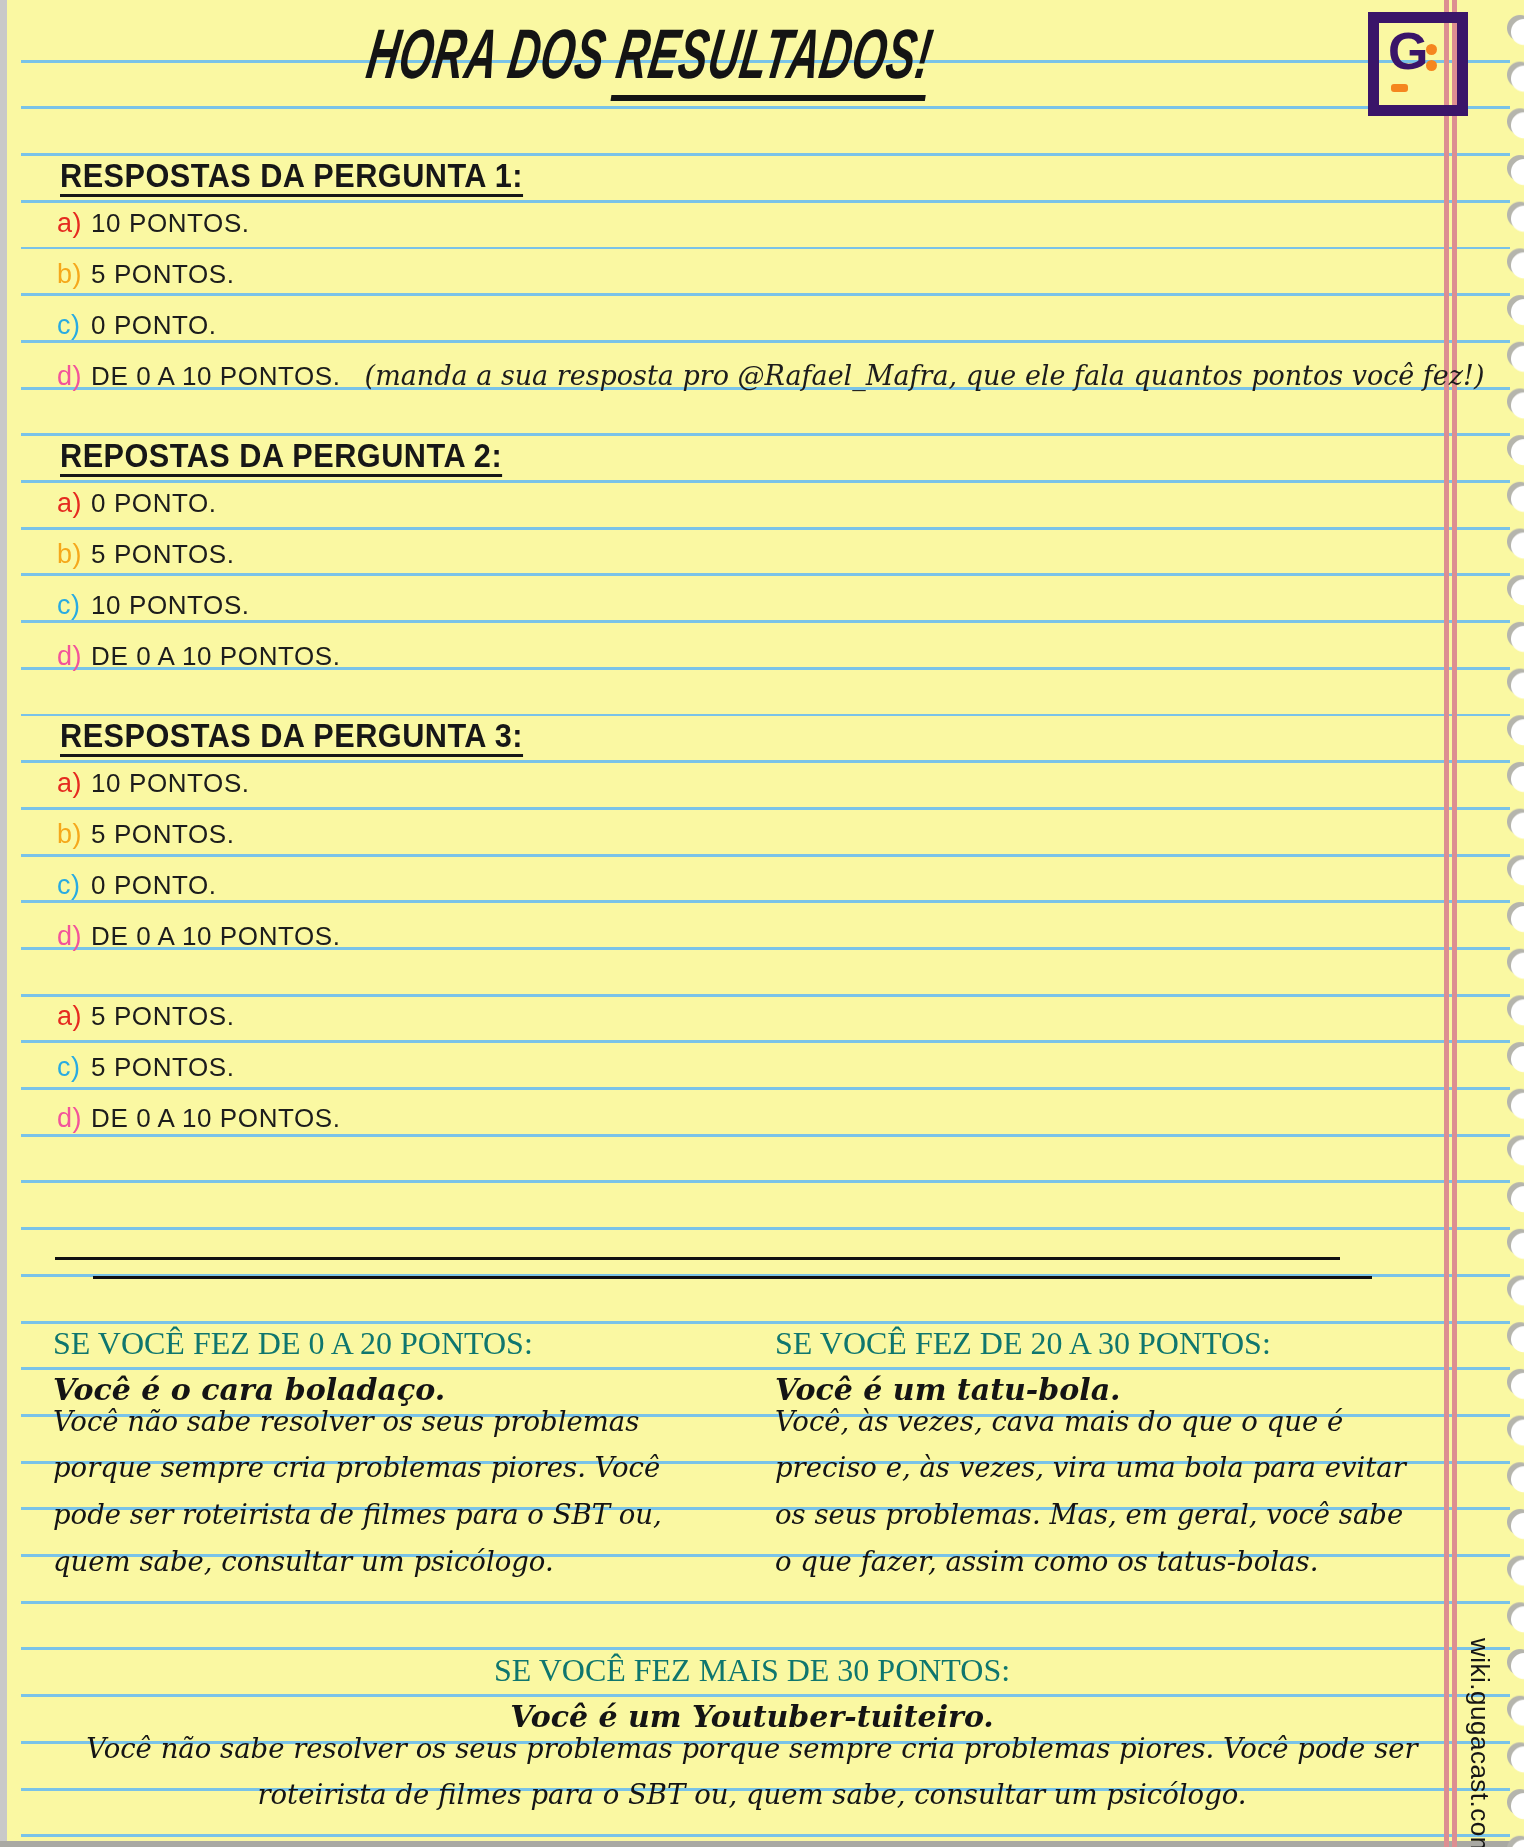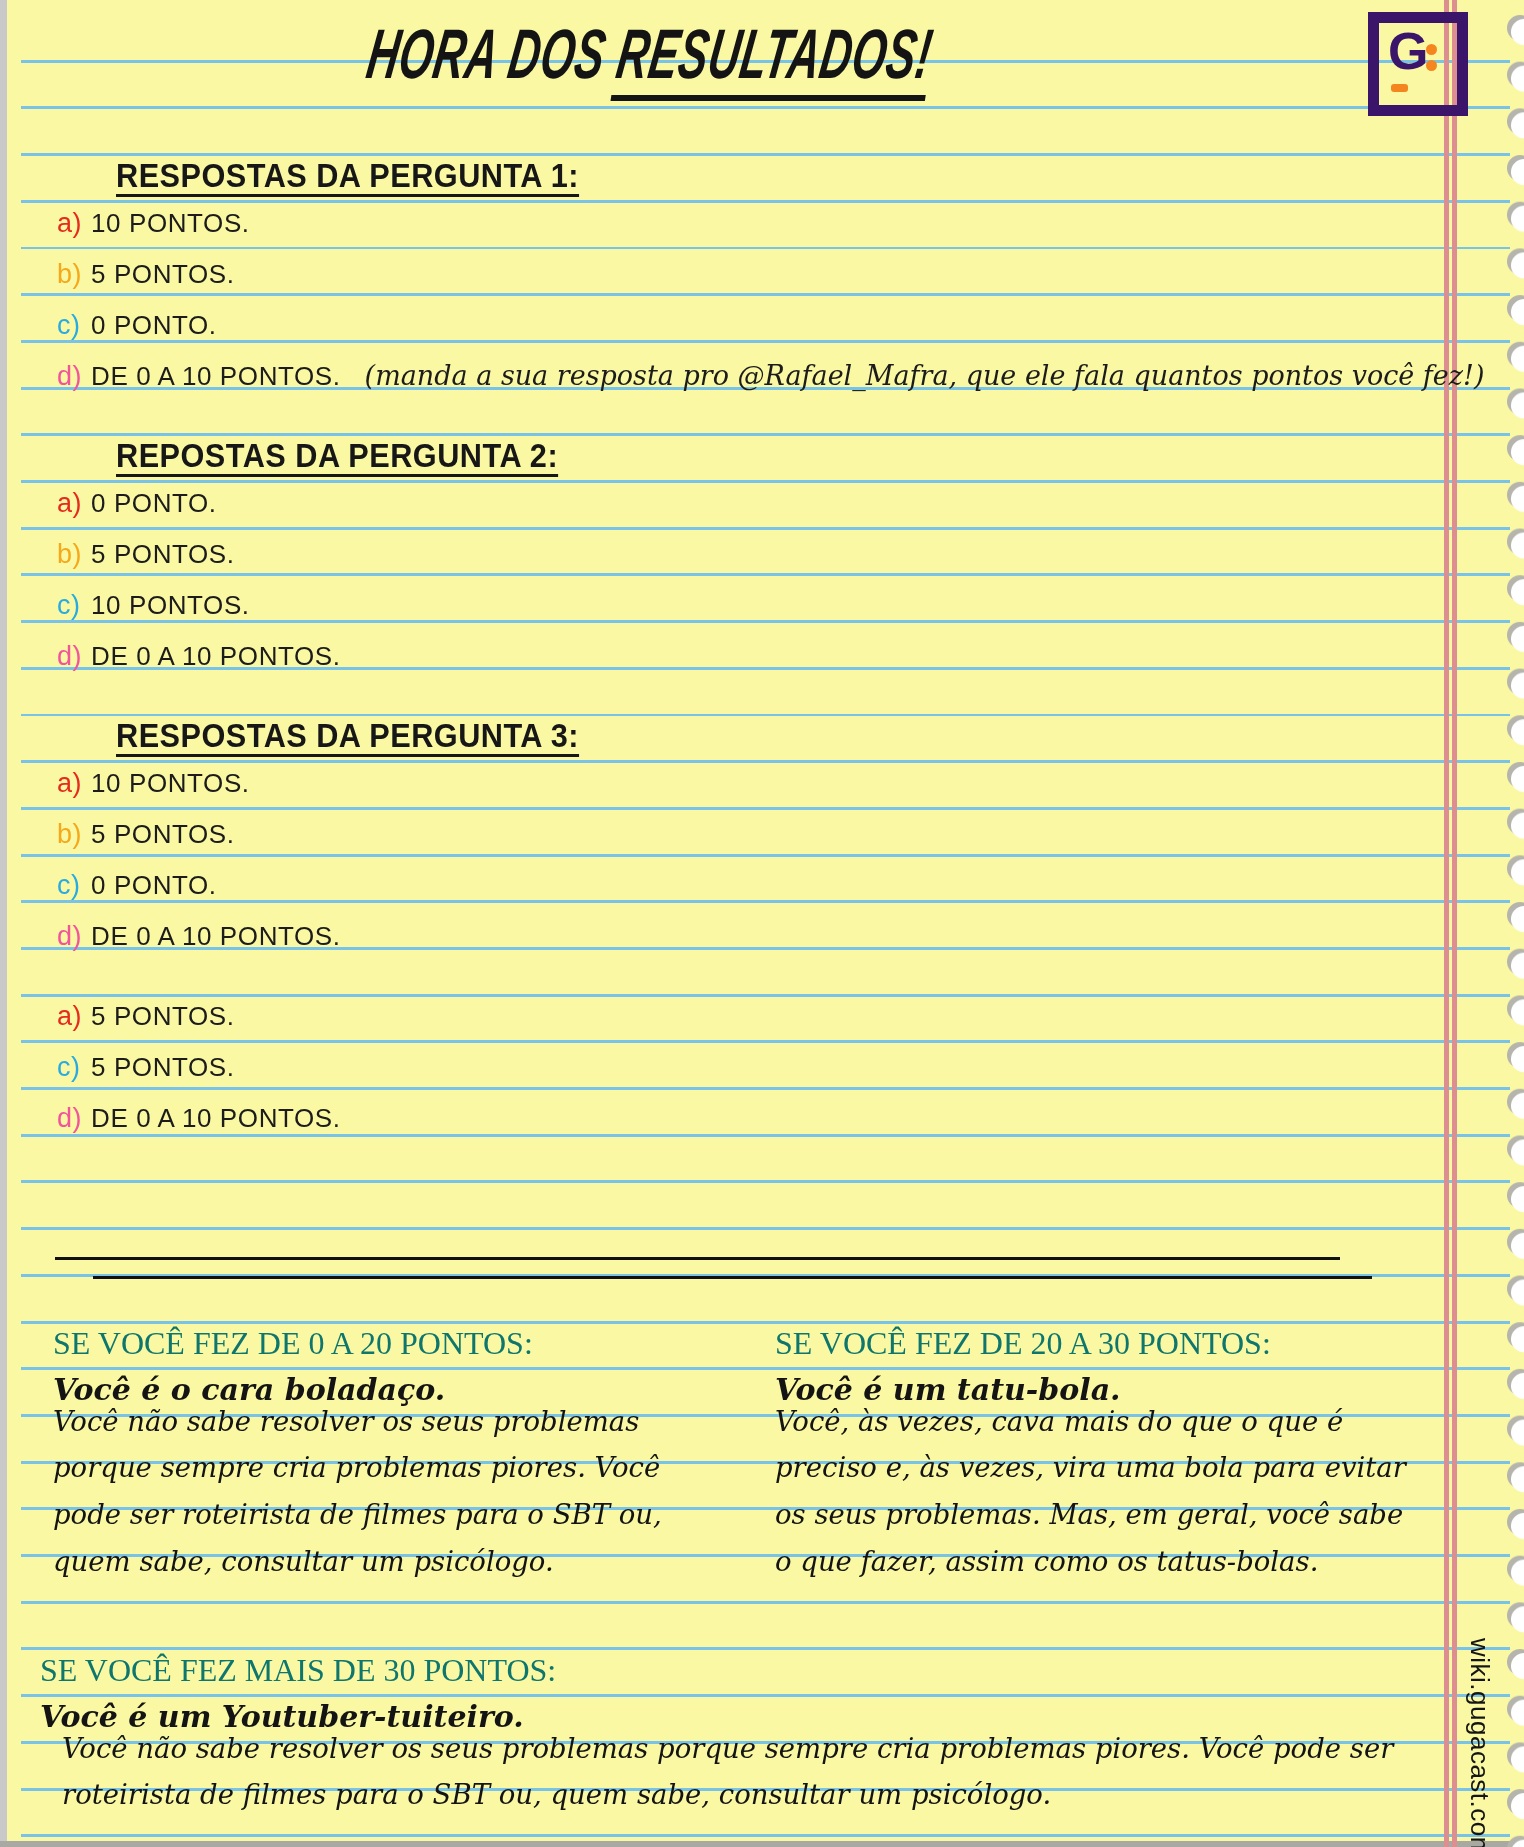--- a/index.html
+++ b/index.html
@@ -46,37 +46,37 @@
   
   .logo{position:absolute;left:1368px;top:12px;width:100px;height:104px;
     border:11px solid #3a1569;box-sizing:border-box;z-index:7;}
   .logo-g{position:absolute;left:9px;top:2px;font-weight:800;font-size:52px;
     font-family:"Liberation Sans",sans-serif;color:#3a1569;line-height:1;}
   .dot{position:absolute;left:47px;width:11px;height:11px;border-radius:50%;background:#f5861f;}
   .dot1{top:21px}.dot2{top:37px}
   .dash{position:absolute;left:12px;top:61px;width:17px;height:8px;border-radius:3px;background:#f5861f;}
   
   .answers{position:absolute;left:0;width:1400px;z-index:5;}
-  .sec-heading{height:46.7px;line-height:46.7px;padding-left:116px;
+  .sec-heading{height:46.7px;line-height:46.7px;padding-left:60px;
     font-weight:700;font-size:33px;color:#171717;}
   .sec-heading span{display:inline-block;transform:scaleX(0.93);transform-origin:left center;
     text-decoration:underline;text-decoration-thickness:3px;text-underline-offset:7px;letter-spacing:0.5px;}
   .answer-row{height:51px;line-height:46.7px;padding-left:57px;
     font-size:26px;color:#1c1c1c;letter-spacing:0.6px;white-space:nowrap;}
   .ltr{display:inline-block;min-width:34px;font-size:27px;}
   .c-a{color:#e52b20}.c-b{color:#f5a81c}.c-c{color:#29abe2}.c-d{color:#f2549b}
   .note{font-family:"DejaVu Serif",serif;font-style:italic;font-size:27px;margin-left:24px;letter-spacing:0;}
   
   .divider1{position:absolute;top:1257px;left:55px;width:1285px;height:3px;background:#111;z-index:5;}
   .divider2{position:absolute;top:1276px;left:93px;width:1279px;height:3px;background:#111;z-index:5;}
   
   .res-block{position:absolute;z-index:5;color:#141414;}
   .block-low{top:1320px;left:53px;width:630px;}
   .block-mid{top:1320px;left:775px;width:645px;}
-  .block-high{top:1647px;left:40px;width:1424px;text-align:left;}
+  .block-high{top:1647px;left:40px;width:1424px;text-align:center;}
   .res-heading{height:46.7px;line-height:46.7px;
     font-family:"Liberation Serif",serif;font-size:32px;color:#0f766e;}
   .res-name{height:31px;line-height:46.7px;
     font-family:"DejaVu Serif",serif;font-style:italic;font-weight:700;font-size:30px;}
   .res-desc{margin:0;font-family:"DejaVu Serif",serif;font-style:italic;font-size:27.5px;
     line-height:46.7px;}
   .block-high .res-desc{width:1380px;margin:0 auto;}
   
   .watermark{position:absolute;left:1464px;top:1638px;height:206px;
     writing-mode:vertical-rl;font-size:26px;color:#151515;letter-spacing:0.5px;z-index:6;

